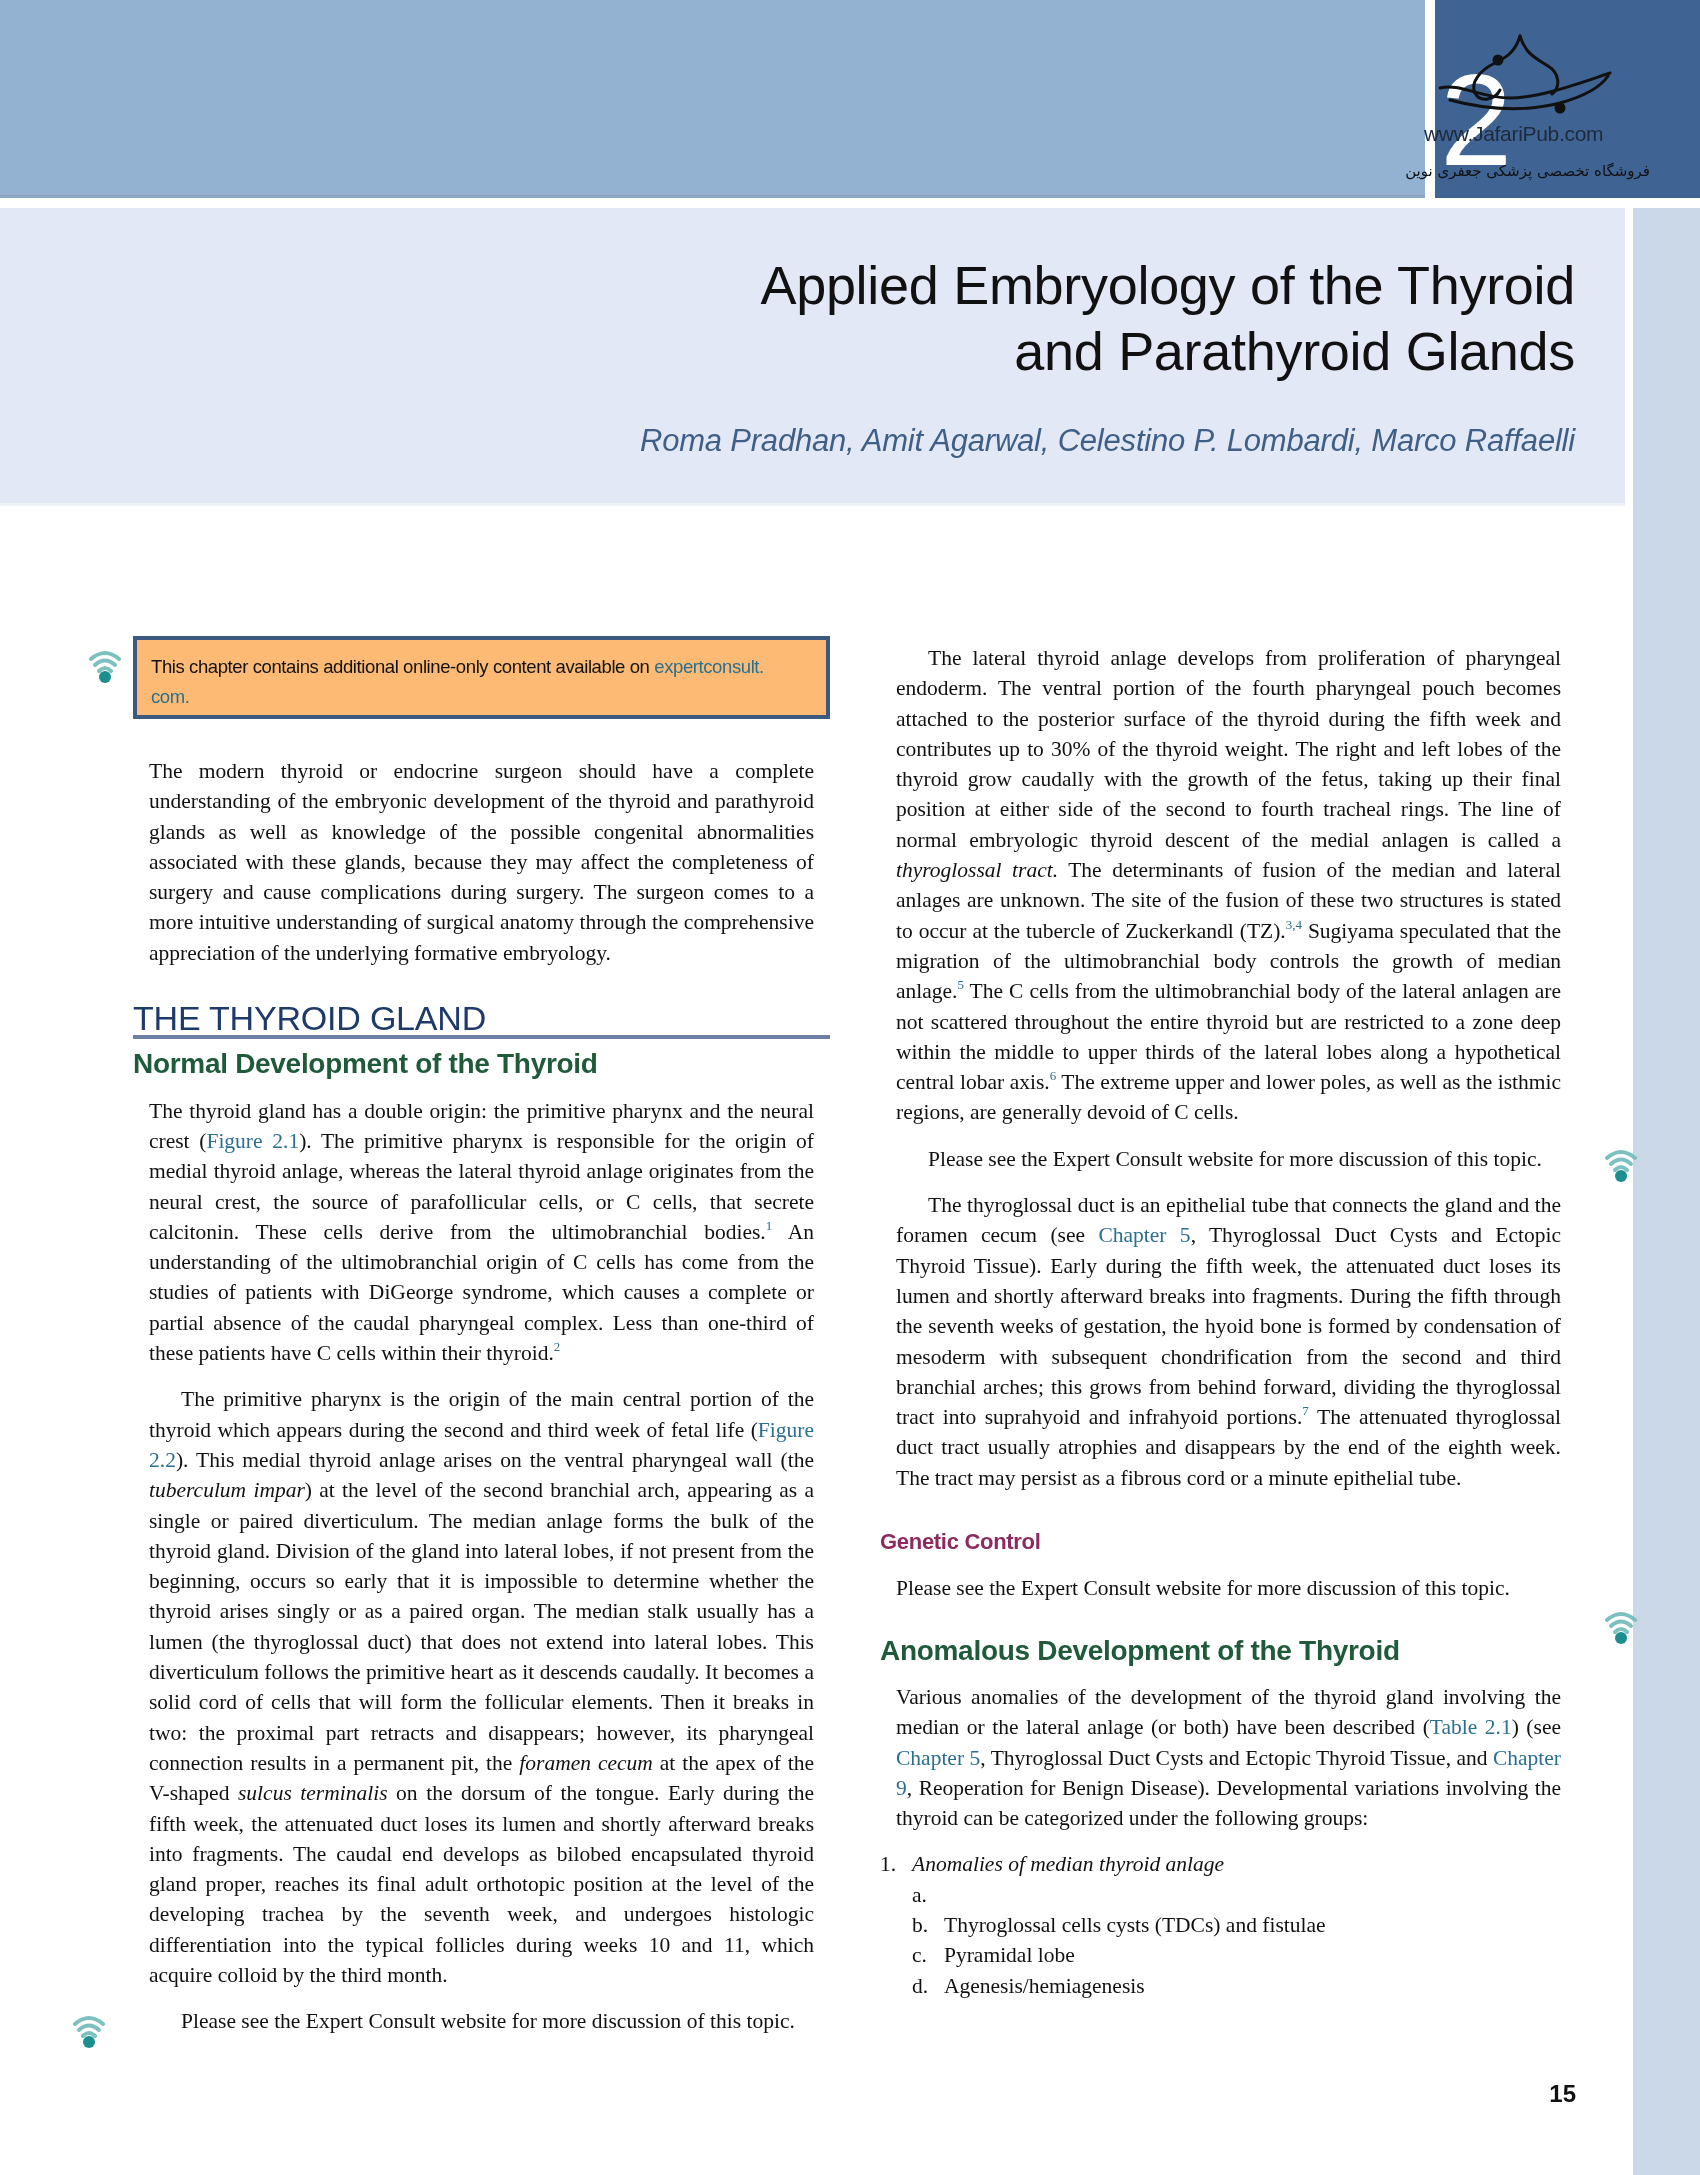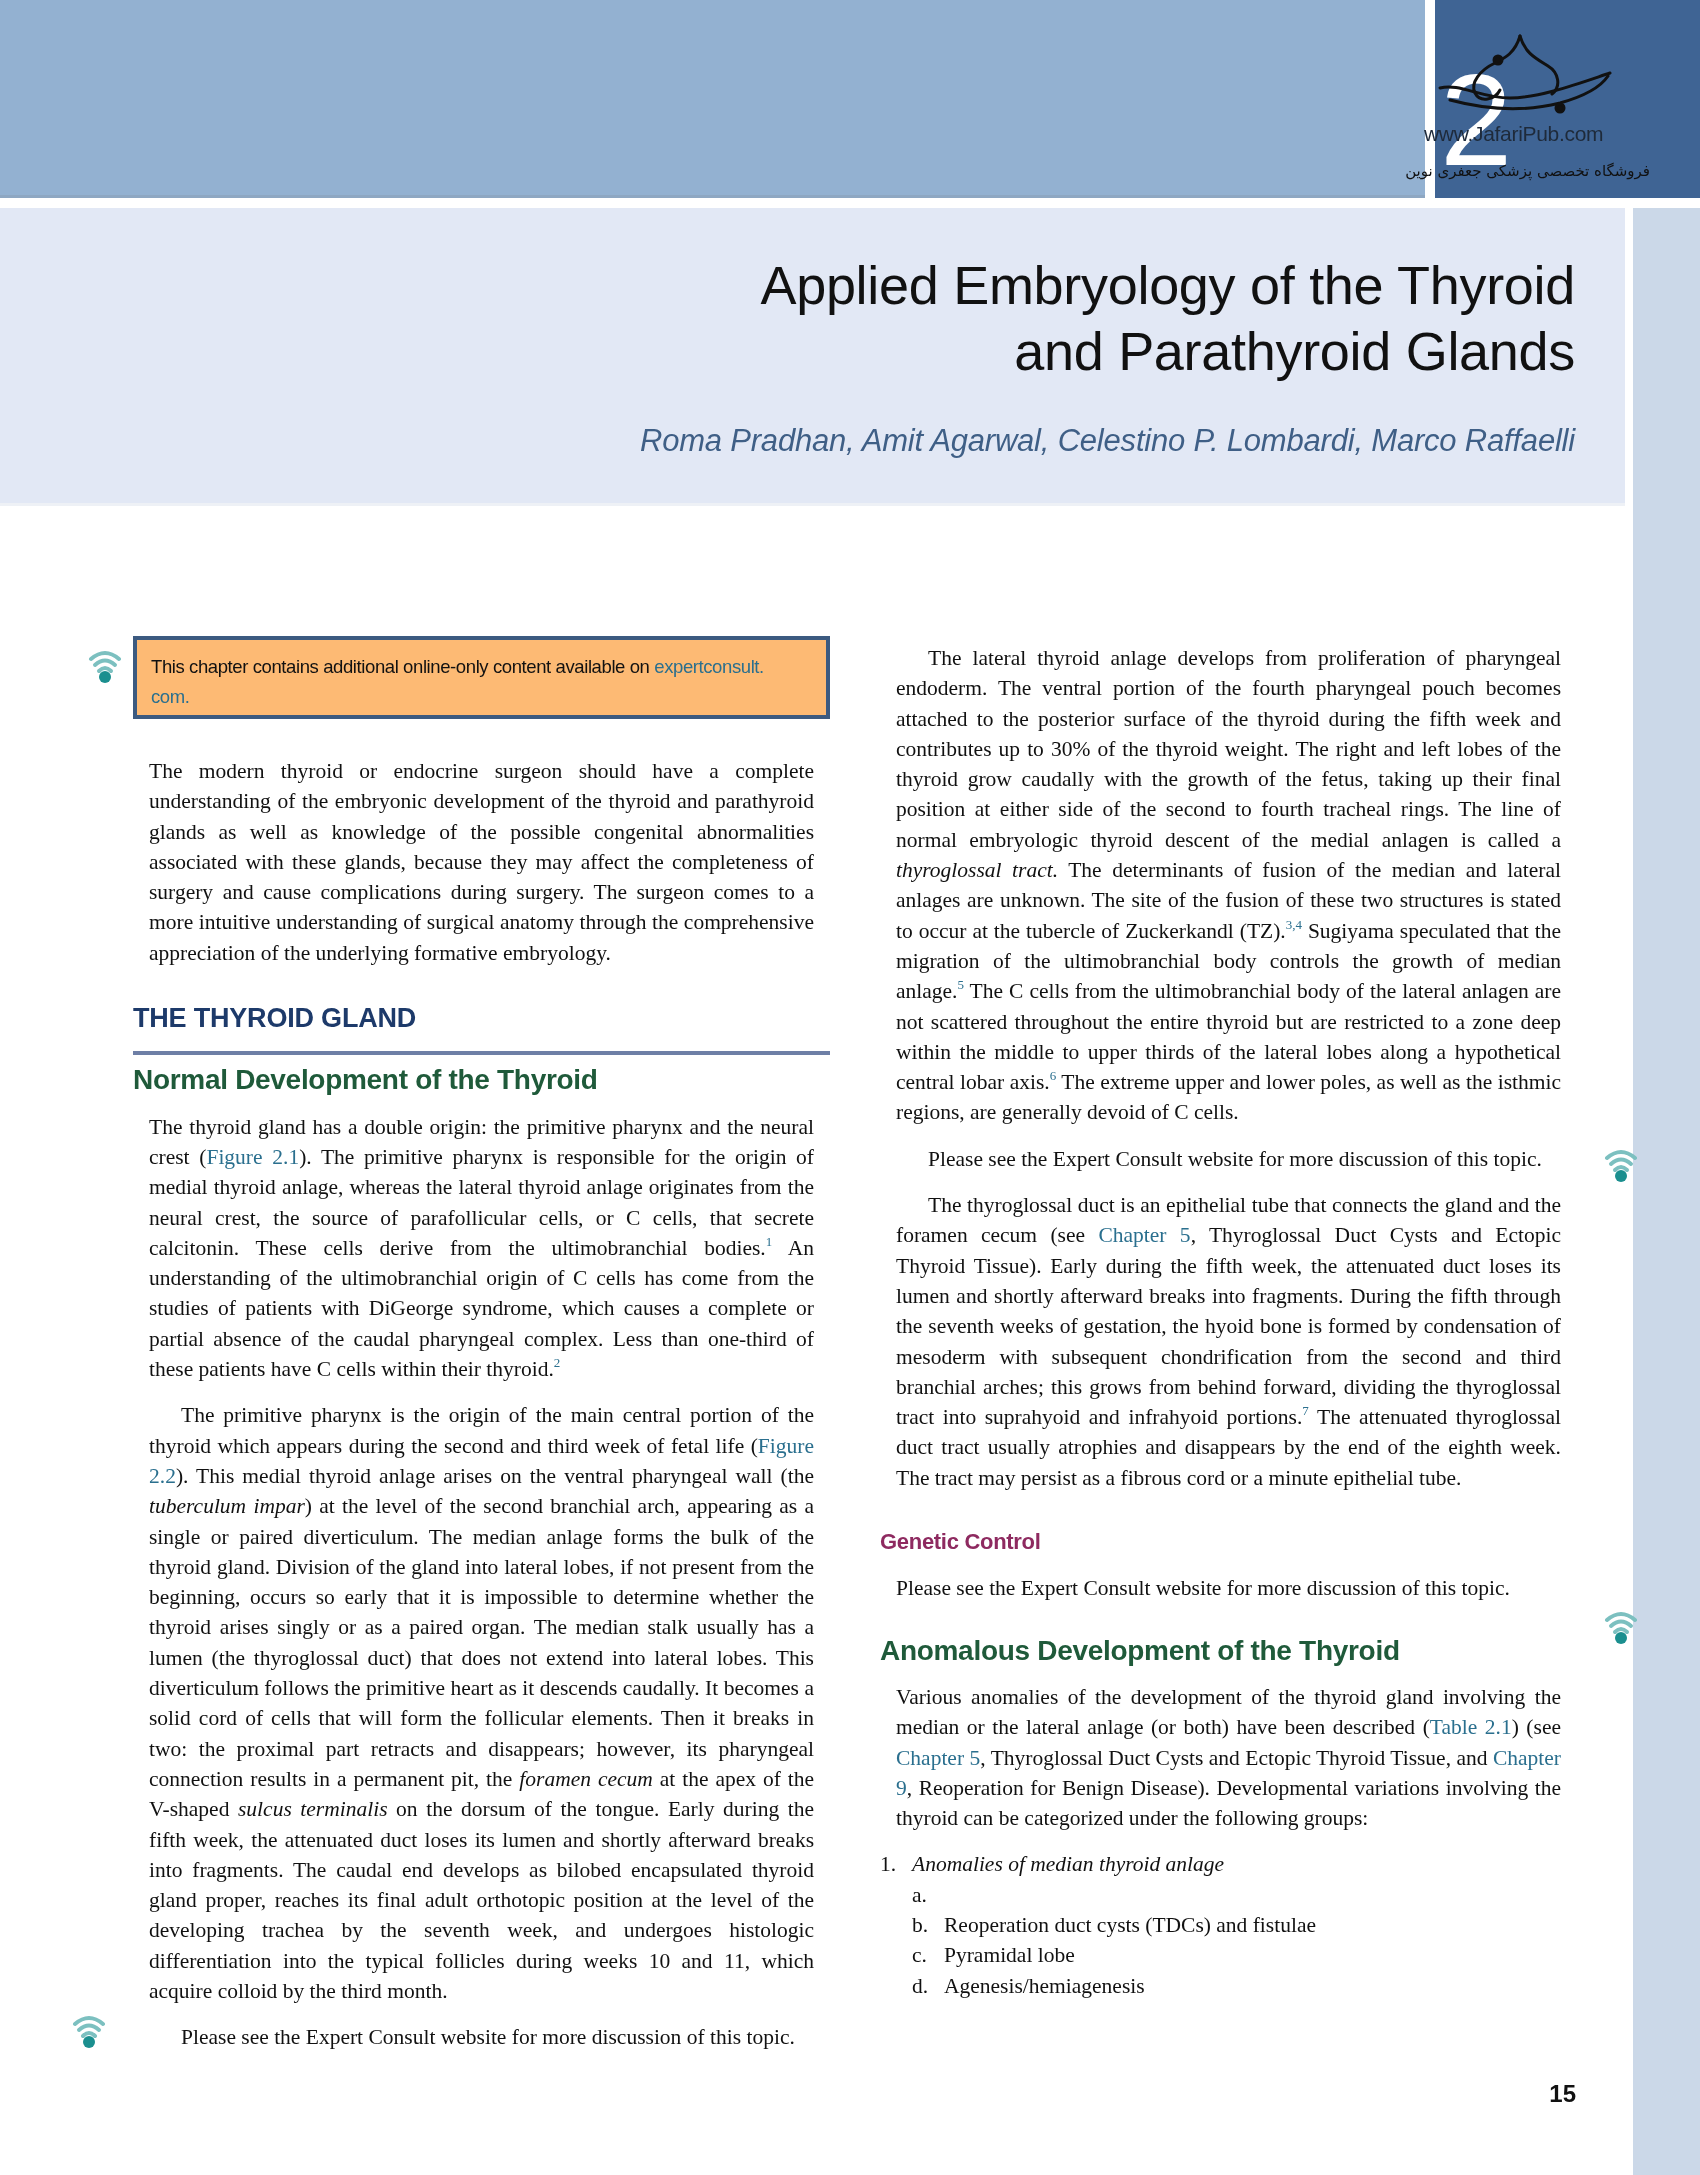--- a/index.html
+++ b/index.html
@@ -22,21 +22,21 @@
   .col { position: absolute; font-size: 21.5px; line-height: 30.3px; text-align: justify; }
   .col-left { left: 133px; top: 740px; width: 697px; }
   .col-right { left: 880px; top: 627px; width: 697px; }
   .col p { margin: 16px; hyphens: manual; }
   .indent { text-indent: 32px; }
   .link { color: #2a6f8e; }
   sup { font-size: 13px; line-height: 0; vertical-align: 9px; color: #2a6f8e; }
 
   .online-box { position: absolute; left: 133px; top: 636px; width: 697px; height: 83px; background: #fdba74; border: 4px solid #3c5a80; padding: 12px 14px; font-family: "Liberation Sans", sans-serif; font-size: 18.5px; line-height: 30px; color: #111; letter-spacing: -0.4px; }
 
-  .h1 { font-family: "Liberation Sans", sans-serif; font-weight: 700; font-size: 27px; color: #1d3a6a; margin-top: 35px; padding-bottom: 18px; border-bottom: 4px solid #6e7fa6; letter-spacing: -0.2px; }
+  .h1 { font-family: "Liberation Sans", sans-serif; font-weight: 400; font-size: 34px; color: #1d3a6a; margin-top: 35px; padding-bottom: 2px; border-bottom: 4px solid #6e7fa6; letter-spacing: -0.2px; }
   .h2 { font-family: "Liberation Sans", sans-serif; font-weight: 700; font-size: 28px; color: #1f5a3a; margin-top: 10px; margin-bottom: 4px; letter-spacing: -0.3px; }
   .h2-plum { color: #8e2a60; font-size: 22px; margin-top: 34px; }
   .h2-green-gap { margin-top: 32px; }
 
   .list { margin-top: 0; }
   .list-item { display: flex; }
   .list-num { width: 32px; flex: none; }
   .sub-item { display: flex; padding-left: 32px; }
   .sub-letter { width: 32px; flex: none; }
   .list-text { text-align: left; }
@@ -110,21 +110,21 @@
   <div class="list">
     <div class="list-item">
       <span class="list-num">1.</span>
       <i class="list-text">Anomalies of median thyroid anlage</i>
     </div>
     <div class="sub-item">
       <span class="sub-letter">a.</span>
     </div>
     <div class="sub-item">
       <span class="sub-letter">b.</span>
-      <span class="list-text">Reoperation duct cysts (TDCs) and fistulae</span>
+      <span class="list-text">Thyroglossal cells cysts (TDCs) and fistulae</span>
     </div>
     <div class="sub-item">
       <span class="sub-letter">c.</span>
       <span class="list-text">Pyramidal lobe</span>
     </div>
     <div class="sub-item">
       <span class="sub-letter">d.</span>
       <span class="list-text">Agenesis/hemiagenesis</span>
     </div>
   </div>

